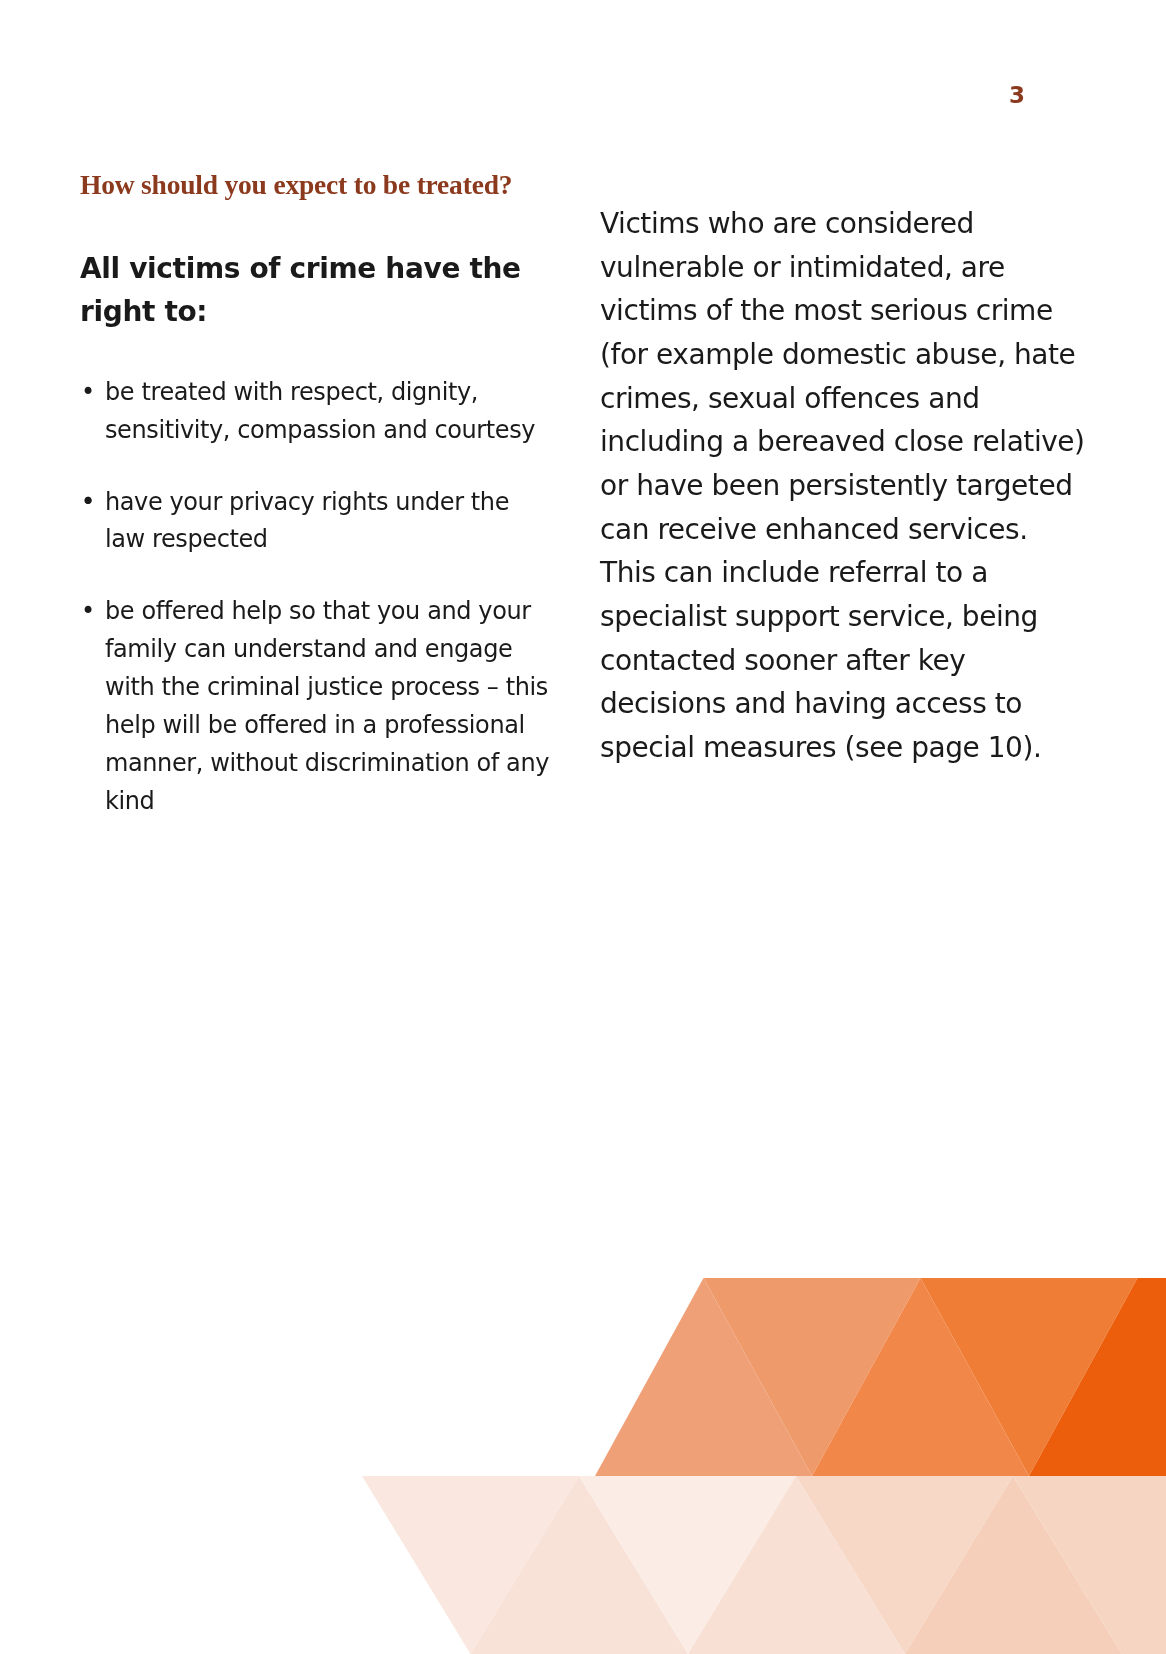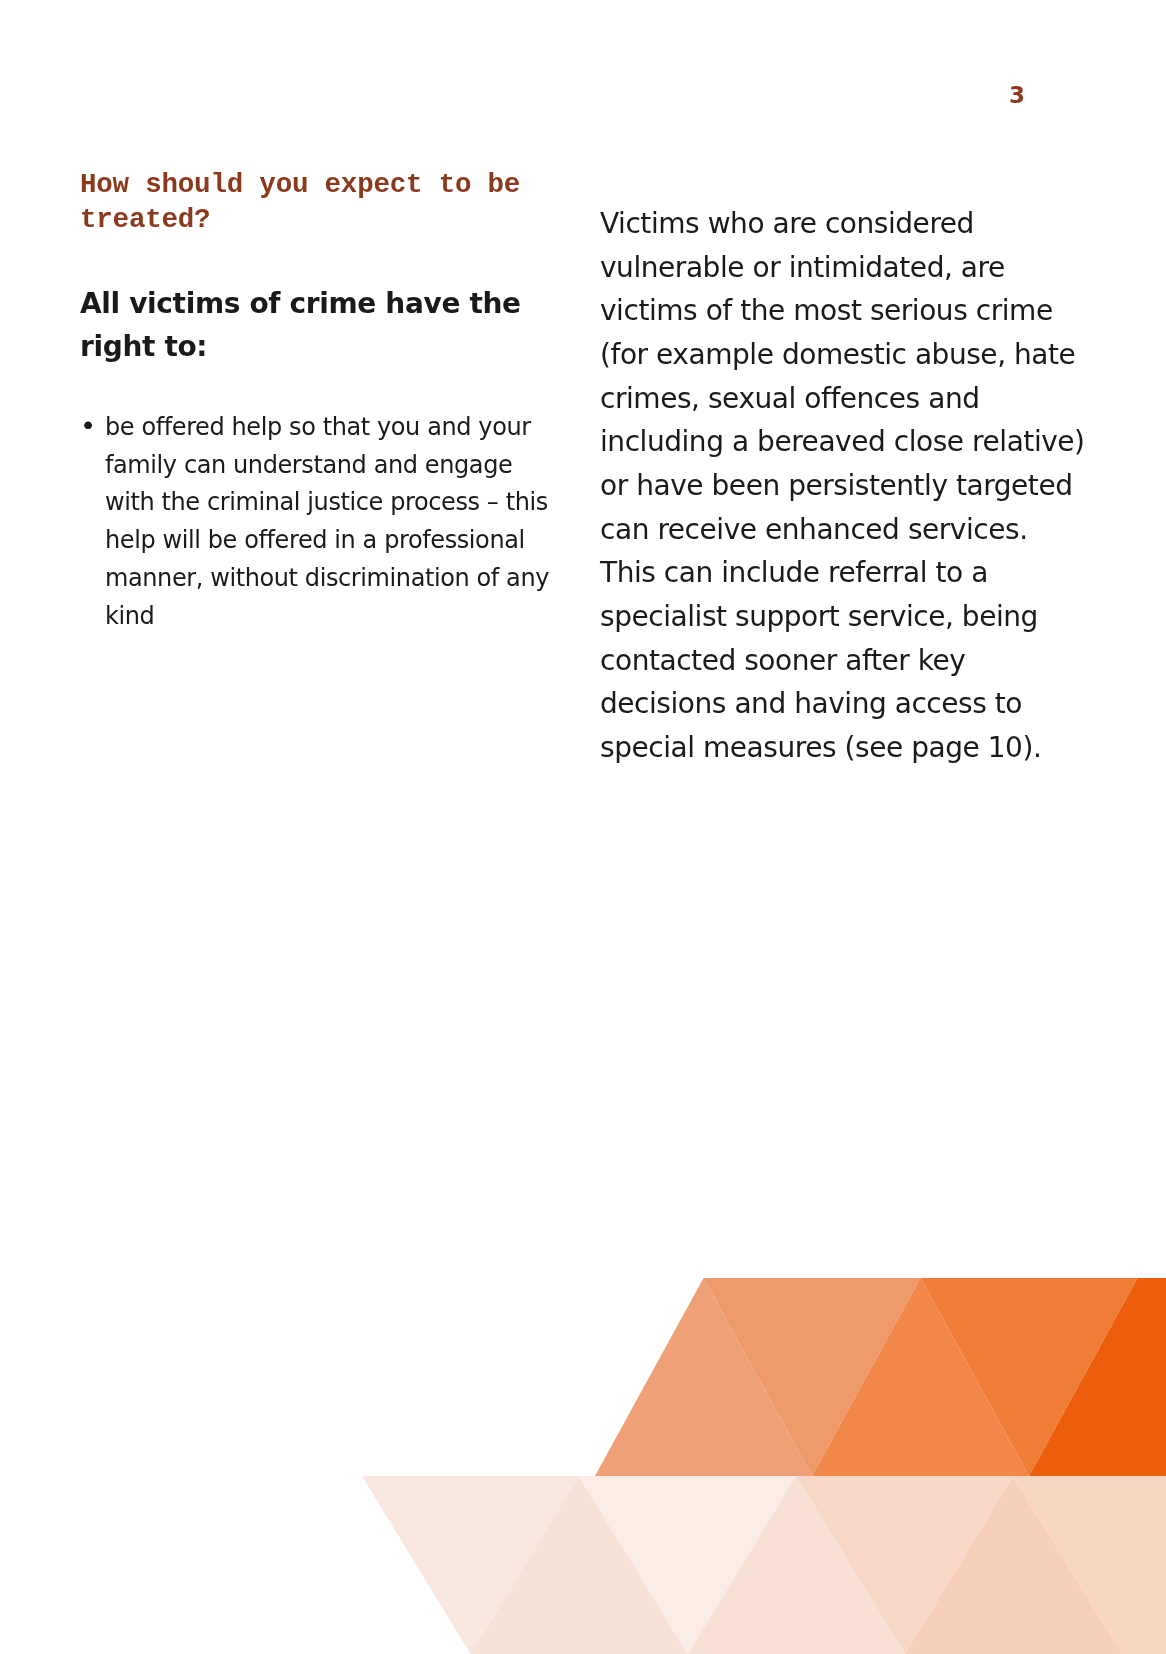--- a/index.html
+++ b/index.html
@@ -44,21 +44,21 @@
     flex: 0 0 470px;
   }
   .col-right {
     width: 486px;
     flex: 0 0 486px;
     margin-left: 50px;
   }
 
   h2.section-heading {
     margin: 0 0 0 0;
-    font-family: Liberation Mono, monospace;
+    font-family: Liberation Serif, serif;
     font-size: 27.5px;
     font-weight: bold;
     line-height: 1.27;
     color: #8c3a1e;
     letter-spacing: -0.2px;
   }
 
   p.lead-bold {
     margin: 44px 0 0 0;
     font-family: "DejaVu Sans", sans-serif;
@@ -127,26 +127,28 @@
   <div class="columns">
 
     <div class="col-left">
       <h2 class="section-heading">How should you expect to be treated?</h2>
 
       <p class="lead-bold">All victims of crime have the right to:</p>
 
       <ul class="rights-list">
         <li>
           <span class="bullet-dot">•</span>
+          <span>be treated with respect, dignity, sensitivity, compassion and courtesy</span>
         </li>
         <li>
           <span class="bullet-dot">•</span>
         </li>
         <li>
           <span class="bullet-dot">•</span>
+          <span>have your privacy rights under the law respected</span>
         </li>
         <li>
           <span class="bullet-dot">•</span>
           <span>be offered help so that you and your family can understand and engage with the criminal justice process – this help will be offered in a professional manner, without discrimination of any kind</span>
         </li>
       </ul>
     </div>
 
     <div class="col-right">
 

